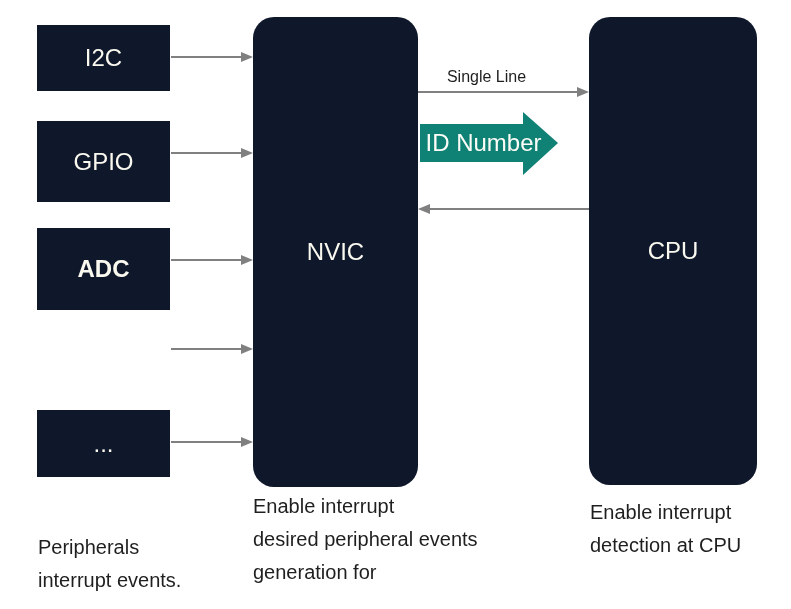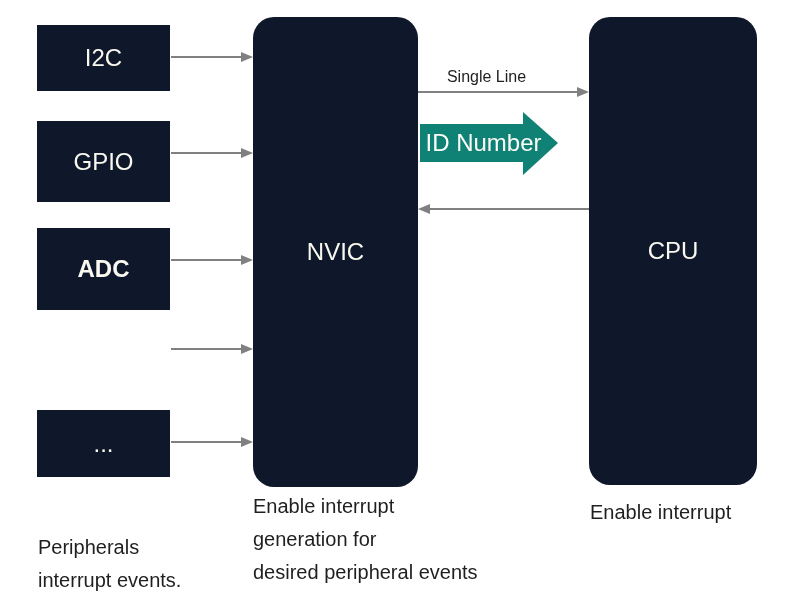--- a/index.html
+++ b/index.html
@@ -196,20 +196,21 @@
     <div class="line"></div>
     <div class="head left"></div>
   </div>
 
   <div class="caption cap1">
     <div>Peripherals</div>
     <div>interrupt events.</div>
   </div>
   <div class="caption cap2">
     <div>Enable interrupt</div>
+    <div>desired peripheral events</div>
     <div>generation for</div>
-    <div>desired peripheral events</div>
   </div>
   <div class="caption cap3">
     <div>Enable interrupt</div>
+    <div>detection at CPU</div>
   </div>
 
 </div>
 
 </body></html>

